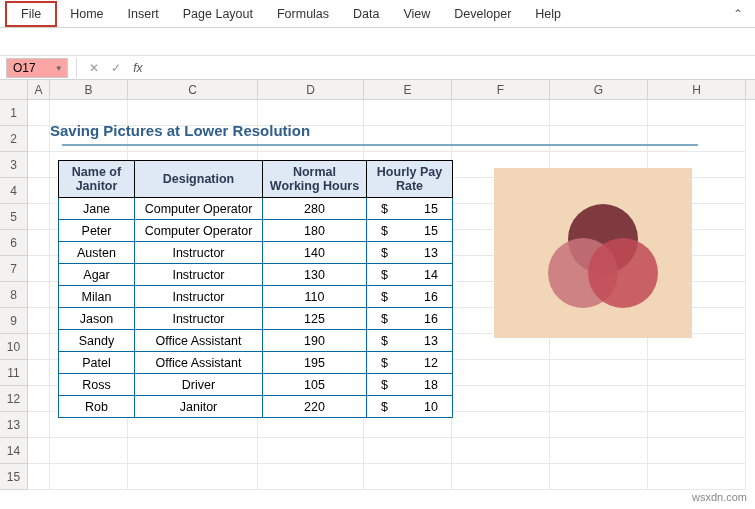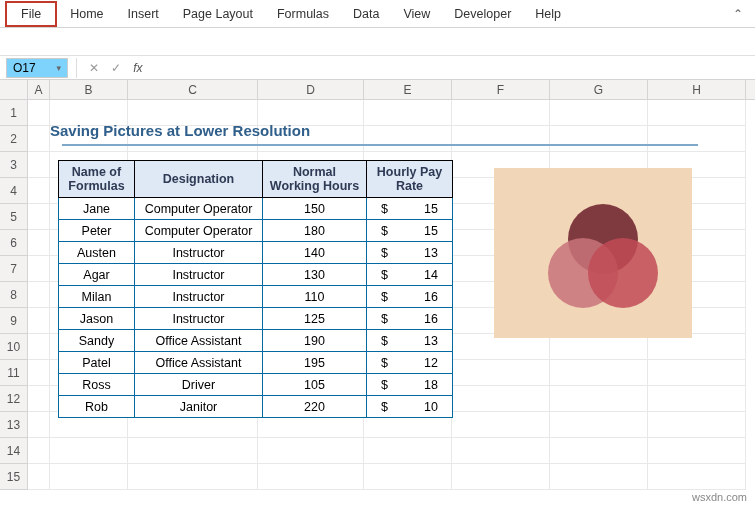--- a/index.html
+++ b/index.html
@@ -8,21 +8,21 @@
 
 .ribbon { background: #fff; height: 28px; display: flex; align-items: center; padding: 0 4px; border-bottom: 1px solid #d4d4d4; }
 .ribbon-tab { padding: 17px 12px; color: #333; cursor: pointer; font-size: 12.5px; }
 .file-tab { border: 2px solid #c0392b; padding: 4px 14px; margin: 1px; }
 .collapse-icon { margin-left: auto; padding: 0 8px; color: #666; }
 
 
 .toolbar-divider { height: 28px; background: #fff; border-bottom: 1px solid #e0e0e0; }
 
 .formula-row { height: 24px; display: flex; align-items: center; border-bottom: 1px solid #d4d4d4; background: #fff; }
-.namebox { width: 62px; height: 20px; border: 1px solid #ccc; margin: 0 2px 0 6px; padding: 2px 6px; font-size: 12px; background: #7dd3fc; display: flex; align-items: center; }
+.namebox { width: 62px; height: 20px; border: 1px solid #ccc; margin: 0 2px 0 6px; padding: 2px 6px; font-size: 12px; background: #fca5a5; display: flex; align-items: center; }
 .nb-dd { color: #666; margin-left: auto; font-size: 9px; }
 .fb-sep { width: 1px; height: 20px; background: #ddd; margin: 0 6px; }
 .fb-btn { color: #999; padding: 0 6px; font-size: 12px; }
 .fx { font-style: italic; color: #555; padding: 0 6px; }
 .formula-input { flex: 1; height: 20px; border: none; padding: 2px 6px; font-size: 12px; }
 
 
 .grid { position: relative; }
 .col-headers { display: flex; height: 20px; background: #f3f2f1; border-bottom: 1px solid #d4d4d4; }
 .corner { width: 28px; border-right: 1px solid #d4d4d4; background: #f3f2f1; }
@@ -284,31 +284,31 @@
       </div>
     </div>
 </div>
 
 <div class="title-cell">Saving Pictures at Lower Resolution</div>
 <div class="title-underline"></div>
 
 <table class="data-table">
   <thead>
     <tr>
-      <th class="col-name">Name of Formulas</th>
+      <th class="col-name">Name of Janitor</th>
       <th class="col-desig">Designation</th>
       <th class="col-hours">Normal Working Hours</th>
       <th class="col-rate">Hourly Pay Rate</th>
     </tr>
   </thead>
   <tbody id="table-body">
       <tr>
         <td>Jane</td>
         <td>Computer Operator</td>
-        <td>150</td>
+        <td>280</td>
         <td>
           <div class="rate-cell">
             <span>$</span>
             <span>15</span>
           </div>
         </td>
       </tr>
       <tr>
         <td>Peter</td>
         <td>Computer Operator</td>

